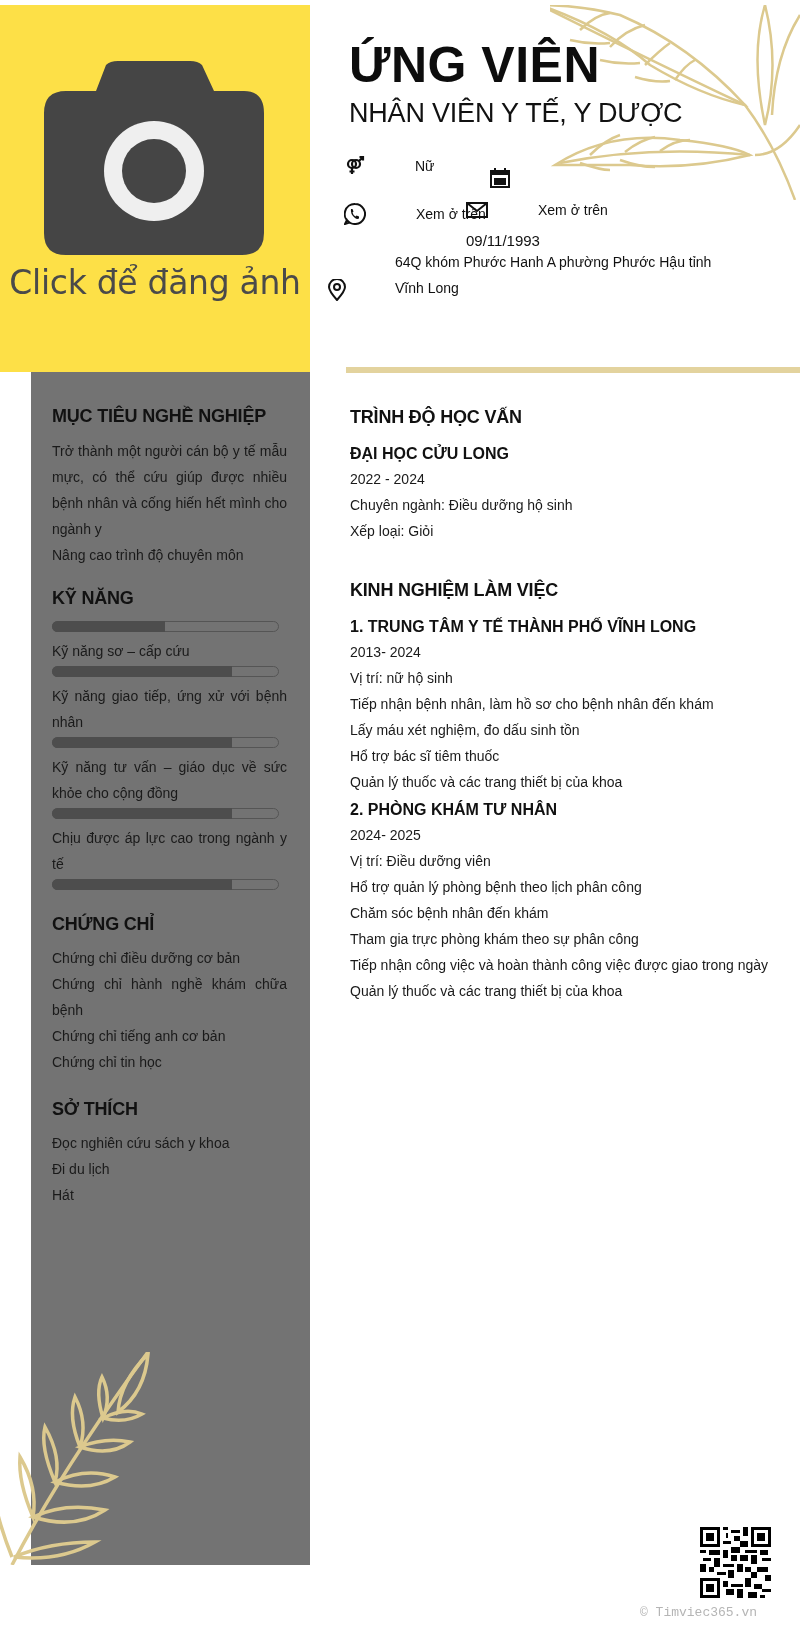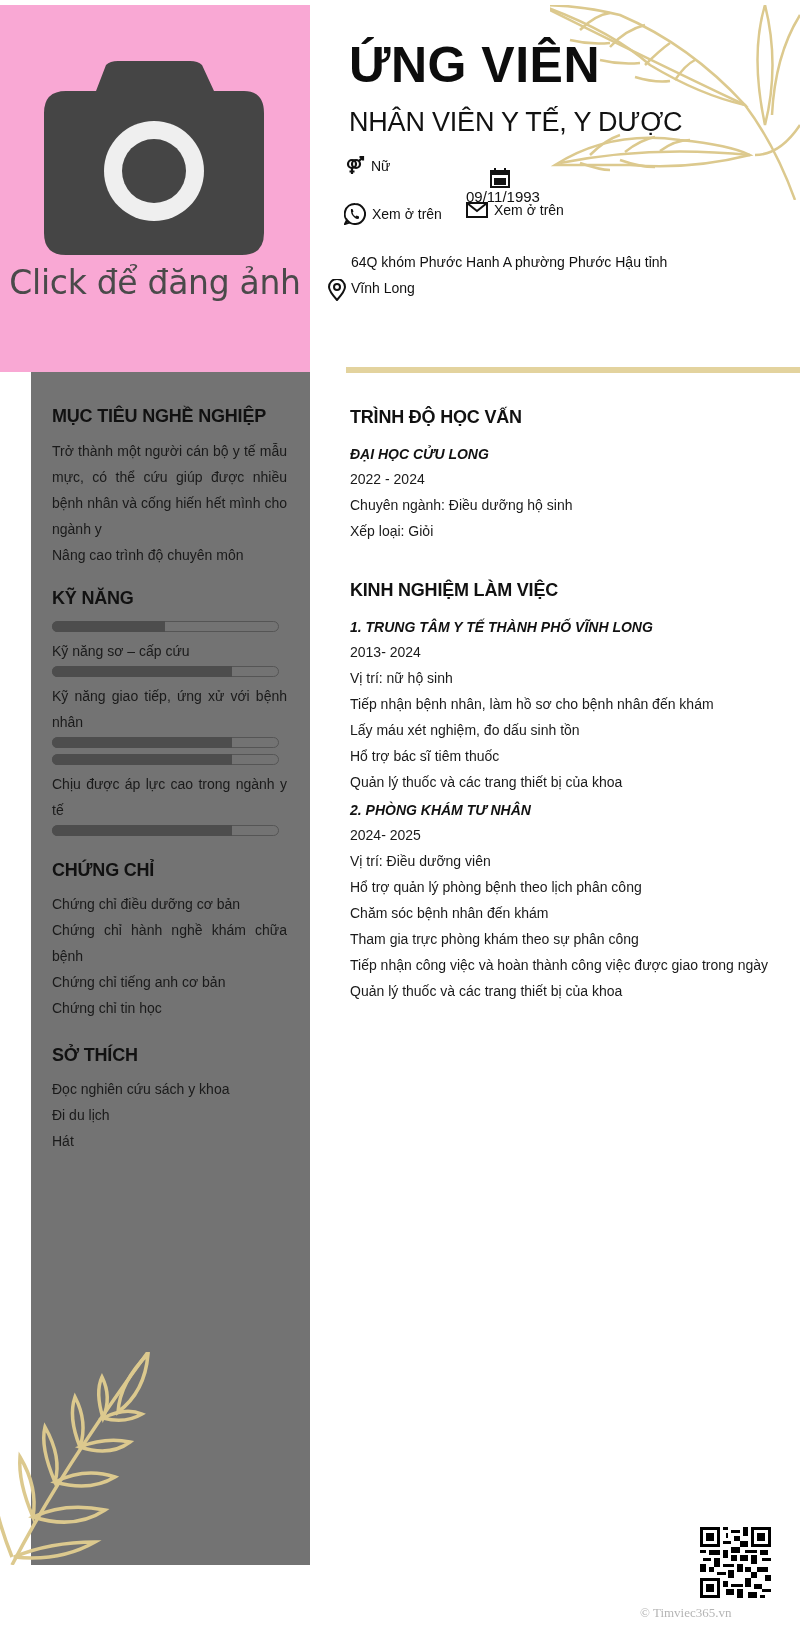--- a/index.html
+++ b/index.html
@@ -1,54 +1,54 @@
 <!DOCTYPE html>
 <html><head>
 <meta charset="utf-8">
 <style>
   * { box-sizing: border-box; margin: 0; padding: 0; }
   html, body { width: 800px; height: 1625px; background: #ffffff; overflow: hidden; }
   body { position: relative; font-family: "Liberation Sans", "DejaVu Sans", sans-serif; color: #111; }
 
-  .photo-box { position: absolute; left: 0; top: 5px; width: 310px; height: 367px; background: #f9a8d4; cursor: pointer; }
+  .photo-box { position: absolute; left: 0; top: 5px; width: 310px; height: 367px; background: #fde047; cursor: pointer; }
   .photo-box .cam { position: absolute; left: 44px; top: 56px; width: 220px; height: 194px; }
   .photo-box .cam-label { position: absolute; left: 0; width: 310px; top: 258px; text-align: center; font-family: "DejaVu Sans", sans-serif; font-size: 33px; color: #4a4a4a; letter-spacing: -0.3px; }
 
   .sidebar { position: absolute; left: 31px; top: 372px; width: 279px; height: 1193px; background: #737373; }
   .sidebar .fern { position: absolute; left: -31px; top: 980px; width: 190px; height: 213px; }
   .side-inner { position: absolute; left: 21px; top: 0; width: 235px; }
   .sec-h { font-weight: bold; font-size: 18px; color: #111; letter-spacing: -0.2px; }
   .side-inner .sec-h { margin-top: 34px; margin-bottom: 11px; }
   .side-inner .sec-h.first { margin-top: 34px; }
   .para { font-size: 14px; line-height: 26px; text-align: justify; color: #1a1a1a; }
 
   .skill { margin-bottom: 6px; }
   .skill .lbl { font-size: 14px; line-height: 26px; text-align: justify; color: #1a1a1a; }
   .bar { position: relative; width: 227px; height: 11px; border: 1px solid #555; border-radius: 6px; background: transparent; margin-top: 2px; margin-bottom: 4px; }
   .bar .fill { position: absolute; left: -1px; top: -1px; height: 11px; background: #4d4d4d; border-radius: 6px 0 0 6px; }
 
   .header { position: absolute; left: 349px; top: 36px; width: 440px; }
   .name { font-weight: bold; font-size: 50px; letter-spacing: 0.5px; color: #0d0d0d; line-height: 58px; }
-  .title { font-size: 27px; color: #111; margin-top: 13px; letter-spacing: -0.2px; }
+  .title { font-size: 27px; color: #111; margin-top: 4px; letter-spacing: -0.2px; }
   .leaves { position: absolute; left: 550px; top: 5px; width: 250px; height: 195px; }
 
-  .info { position: absolute; font-size: 14px; color: #111; display: flex; align-items: center; }
+  .info { position: absolute; font-size: 14px; color: #111; display: flex; align-items: center; gap: 44px; }
   .info svg { margin-right: 6px; }
 
   .divider { position: absolute; left: 346px; top: 367px; width: 454px; height: 6px; background: #e3d39e; }
 
   .main { position: absolute; left: 350px; top: 407px; width: 430px; }
   .main .sec-h { margin-bottom: 17px; }
   .main .sec-h.second { margin-top: 36px; }
-  .main .org { font-weight: bold; font-size: 14px; line-height: 18px; margin-bottom: 3px; font-style: italic; }
+  .main .org { font-weight: bold; font-size: 16px; line-height: 18px; margin-bottom: 3px; }
   .main .line { font-size: 14px; line-height: 26px; color: #1a1a1a; }
   .main .job { margin-bottom: 6px; }
 
   .qr { position: absolute; left: 700px; top: 1527px; width: 71px; height: 71px; }
-  .copyright { position: absolute; left: 640px; top: 1605px; font-family: Liberation Serif, serif; font-size: 13px; color: #b5b5b5; }
+  .copyright { position: absolute; left: 640px; top: 1605px; font-family: Liberation Mono, monospace; font-size: 13px; color: #b5b5b5; }
 </style>
 </head>
 <body>
 
 <div class="photo-box">
   <svg class="cam" viewBox="0 0 220 194">
     <path d="M62 4 Q66 0 74 0 L146 0 Q154 0 158 4 L170 30 L200 30 Q220 30 220 52 L220 172 Q220 194 198 194 L22 194 Q0 194 0 172 L0 52 Q0 30 22 30 L52 30 Z" fill="#454545"></path>
     <circle cx="110" cy="110" r="50" fill="#efefef"></circle>
     <circle cx="110" cy="110" r="32" fill="#454545"></circle>
   </svg>
@@ -163,20 +163,21 @@
           <div class="fill" style="width: 80%;"></div>
         </div>
     </div>
     <div class="skill">
       <div class="lbl">Kỹ năng giao tiếp, ứng xử với bệnh nhân</div>
       <div class="bar">
           <div class="fill" style="width: 80%;"></div>
         </div>
     </div>
     <div class="skill">
+      <div class="lbl">Kỹ năng tư vấn – giáo dục về sức khỏe cho cộng đồng</div>
       <div class="bar">
           <div class="fill" style="width: 80%;"></div>
         </div>
     </div>
     <div class="skill">
       <div class="lbl">Chịu được áp lực cao trong ngành y tế</div>
       <div class="bar">
           <div class="fill" style="width: 80%;"></div>
         </div>
     </div>

